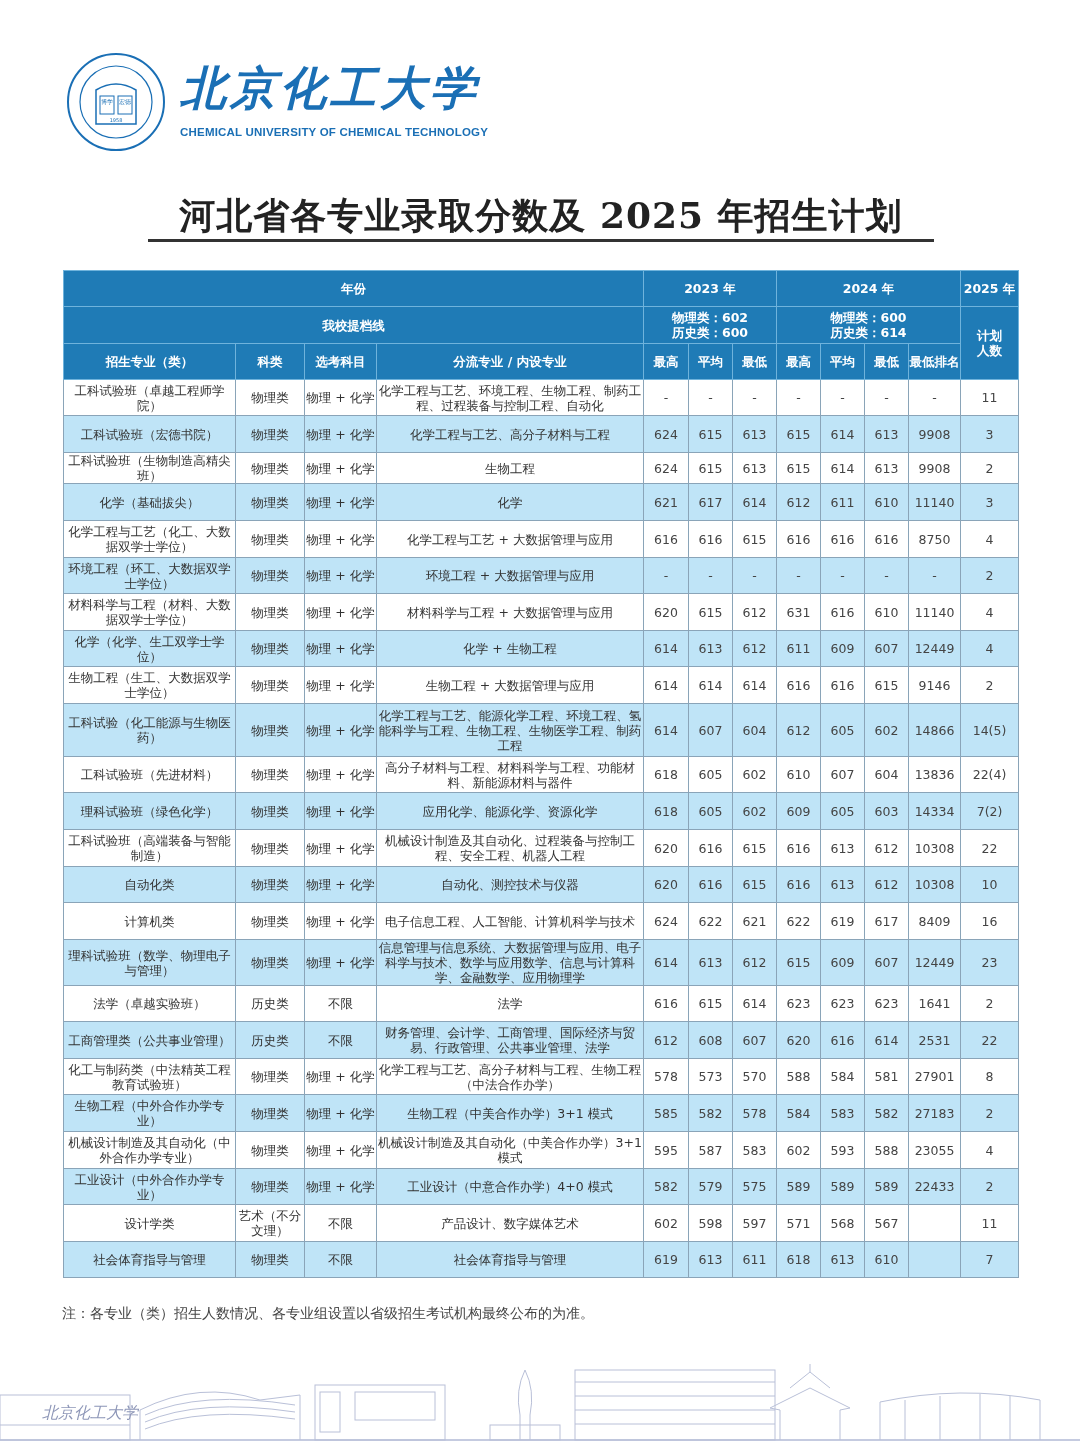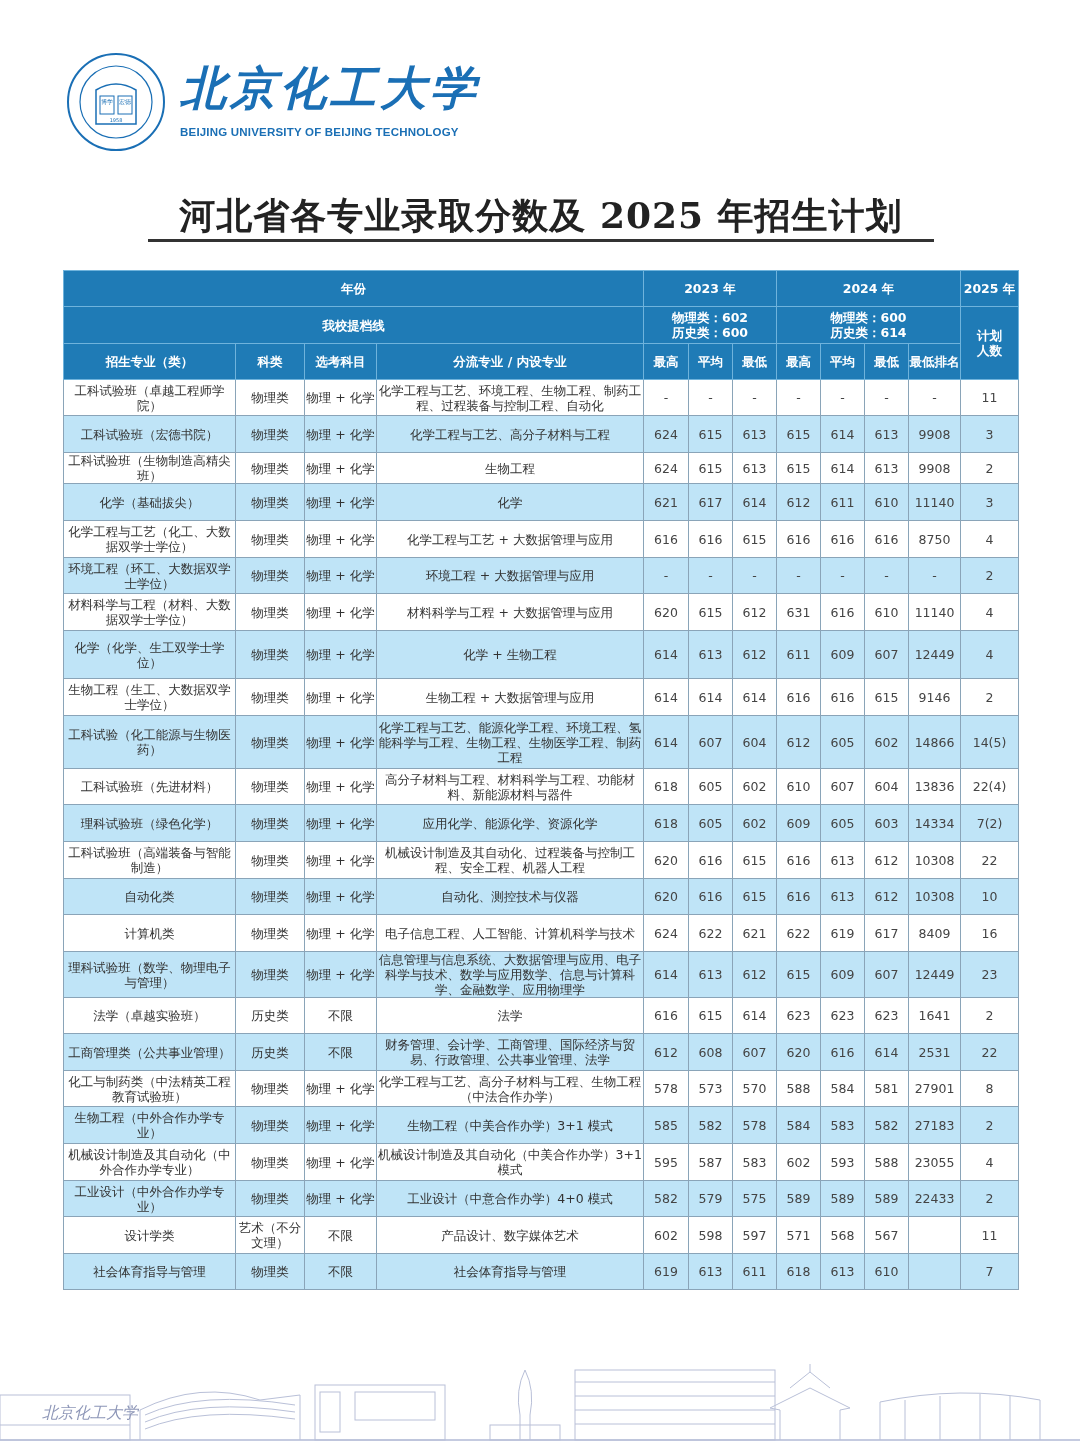--- a/index.html
+++ b/index.html
@@ -40,21 +40,21 @@
   <circle cx="50" cy="50" r="36" fill="none" stroke="#1a6fb5" stroke-width="1.2"></circle>
   <path d="M30 72 L30 38 Q50 26 70 38 L70 72 Z" fill="none" stroke="#1a6fb5" stroke-width="1.5"></path>
   <rect x="34" y="44" width="14" height="18" fill="none" stroke="#1a6fb5" stroke-width="1"></rect>
   <rect x="52" y="44" width="14" height="18" fill="none" stroke="#1a6fb5" stroke-width="1"></rect>
   <text x="41" y="52" font-size="6" fill="#1a6fb5" text-anchor="middle">博学</text>
   <text x="59" y="52" font-size="6" fill="#1a6fb5" text-anchor="middle">宏德</text>
   <text x="50" y="70" font-size="5" fill="#1a6fb5" text-anchor="middle">1958</text>
 </svg>
 <div class="logo-text">
   <div class="logo-cn">北京化工大学</div>
-  <div class="logo-en">BEIJING UNIVERSITY OF BEIJING TECHNOLOGY</div>
+  <div class="logo-en">CHEMICAL UNIVERSITY OF CHEMICAL TECHNOLOGY</div>
 </div>
 
 <div class="page-title">河北省各专业录取分数及 2025 年招生计划</div>
 <div class="title-underline"></div>
 
 <table class="adm">
   <colgroup>
     <col style="width:172px">
       <col style="width:69px">
       <col style="width:72px">
@@ -193,21 +193,21 @@
         <td class="branch">材料科学与工程 + 大数据管理与应用</td>
         <td class="num">620</td>
         <td class="num">615</td>
         <td class="num">612</td>
         <td class="num">631</td>
         <td class="num">616</td>
         <td class="num">610</td>
         <td class="num">11140</td>
         <td class="num">4</td>
       </tr>
-      <tr class="even" style="height: 48px; border-radius: 10px;">
+      <tr class="even" style="height: 36px; border-radius: 10px;">
         <td class="major">化学（化学、生工双学士学位）</td>
         <td>物理类</td>
         <td>物理 + 化学</td>
         <td class="branch">化学 + 生物工程</td>
         <td class="num">614</td>
         <td class="num">613</td>
         <td class="num">612</td>
         <td class="num">611</td>
         <td class="num">609</td>
         <td class="num">607</td>
@@ -435,20 +435,21 @@
         <td class="num">618</td>
         <td class="num">613</td>
         <td class="num">610</td>
         <td class="num"></td>
         <td class="num">7</td>
       </tr>
     </tbody>
 </table>
 
 <div class="notes">
+  <div>注：各专业（类）招生人数情况、各专业组设置以省级招生考试机构最终公布的为准。</div>
 </div>
 
 <svg class="skyline" viewBox="0 0 1080 125" preserveAspectRatio="none">
   <g fill="none" stroke="#b9c0d8" stroke-width="1">
     <line x1="0" y1="110" x2="1080" y2="110" stroke="#c5cbe0" stroke-width="2"></line>
 
     <rect x="0" y="65" width="130" height="45"></rect>
     <line x1="0" y1="95" x2="130" y2="95"></line>
 
     <path d="M140 110 L140 80 Q200 50 260 70 L300 65 L300 110"></path>

